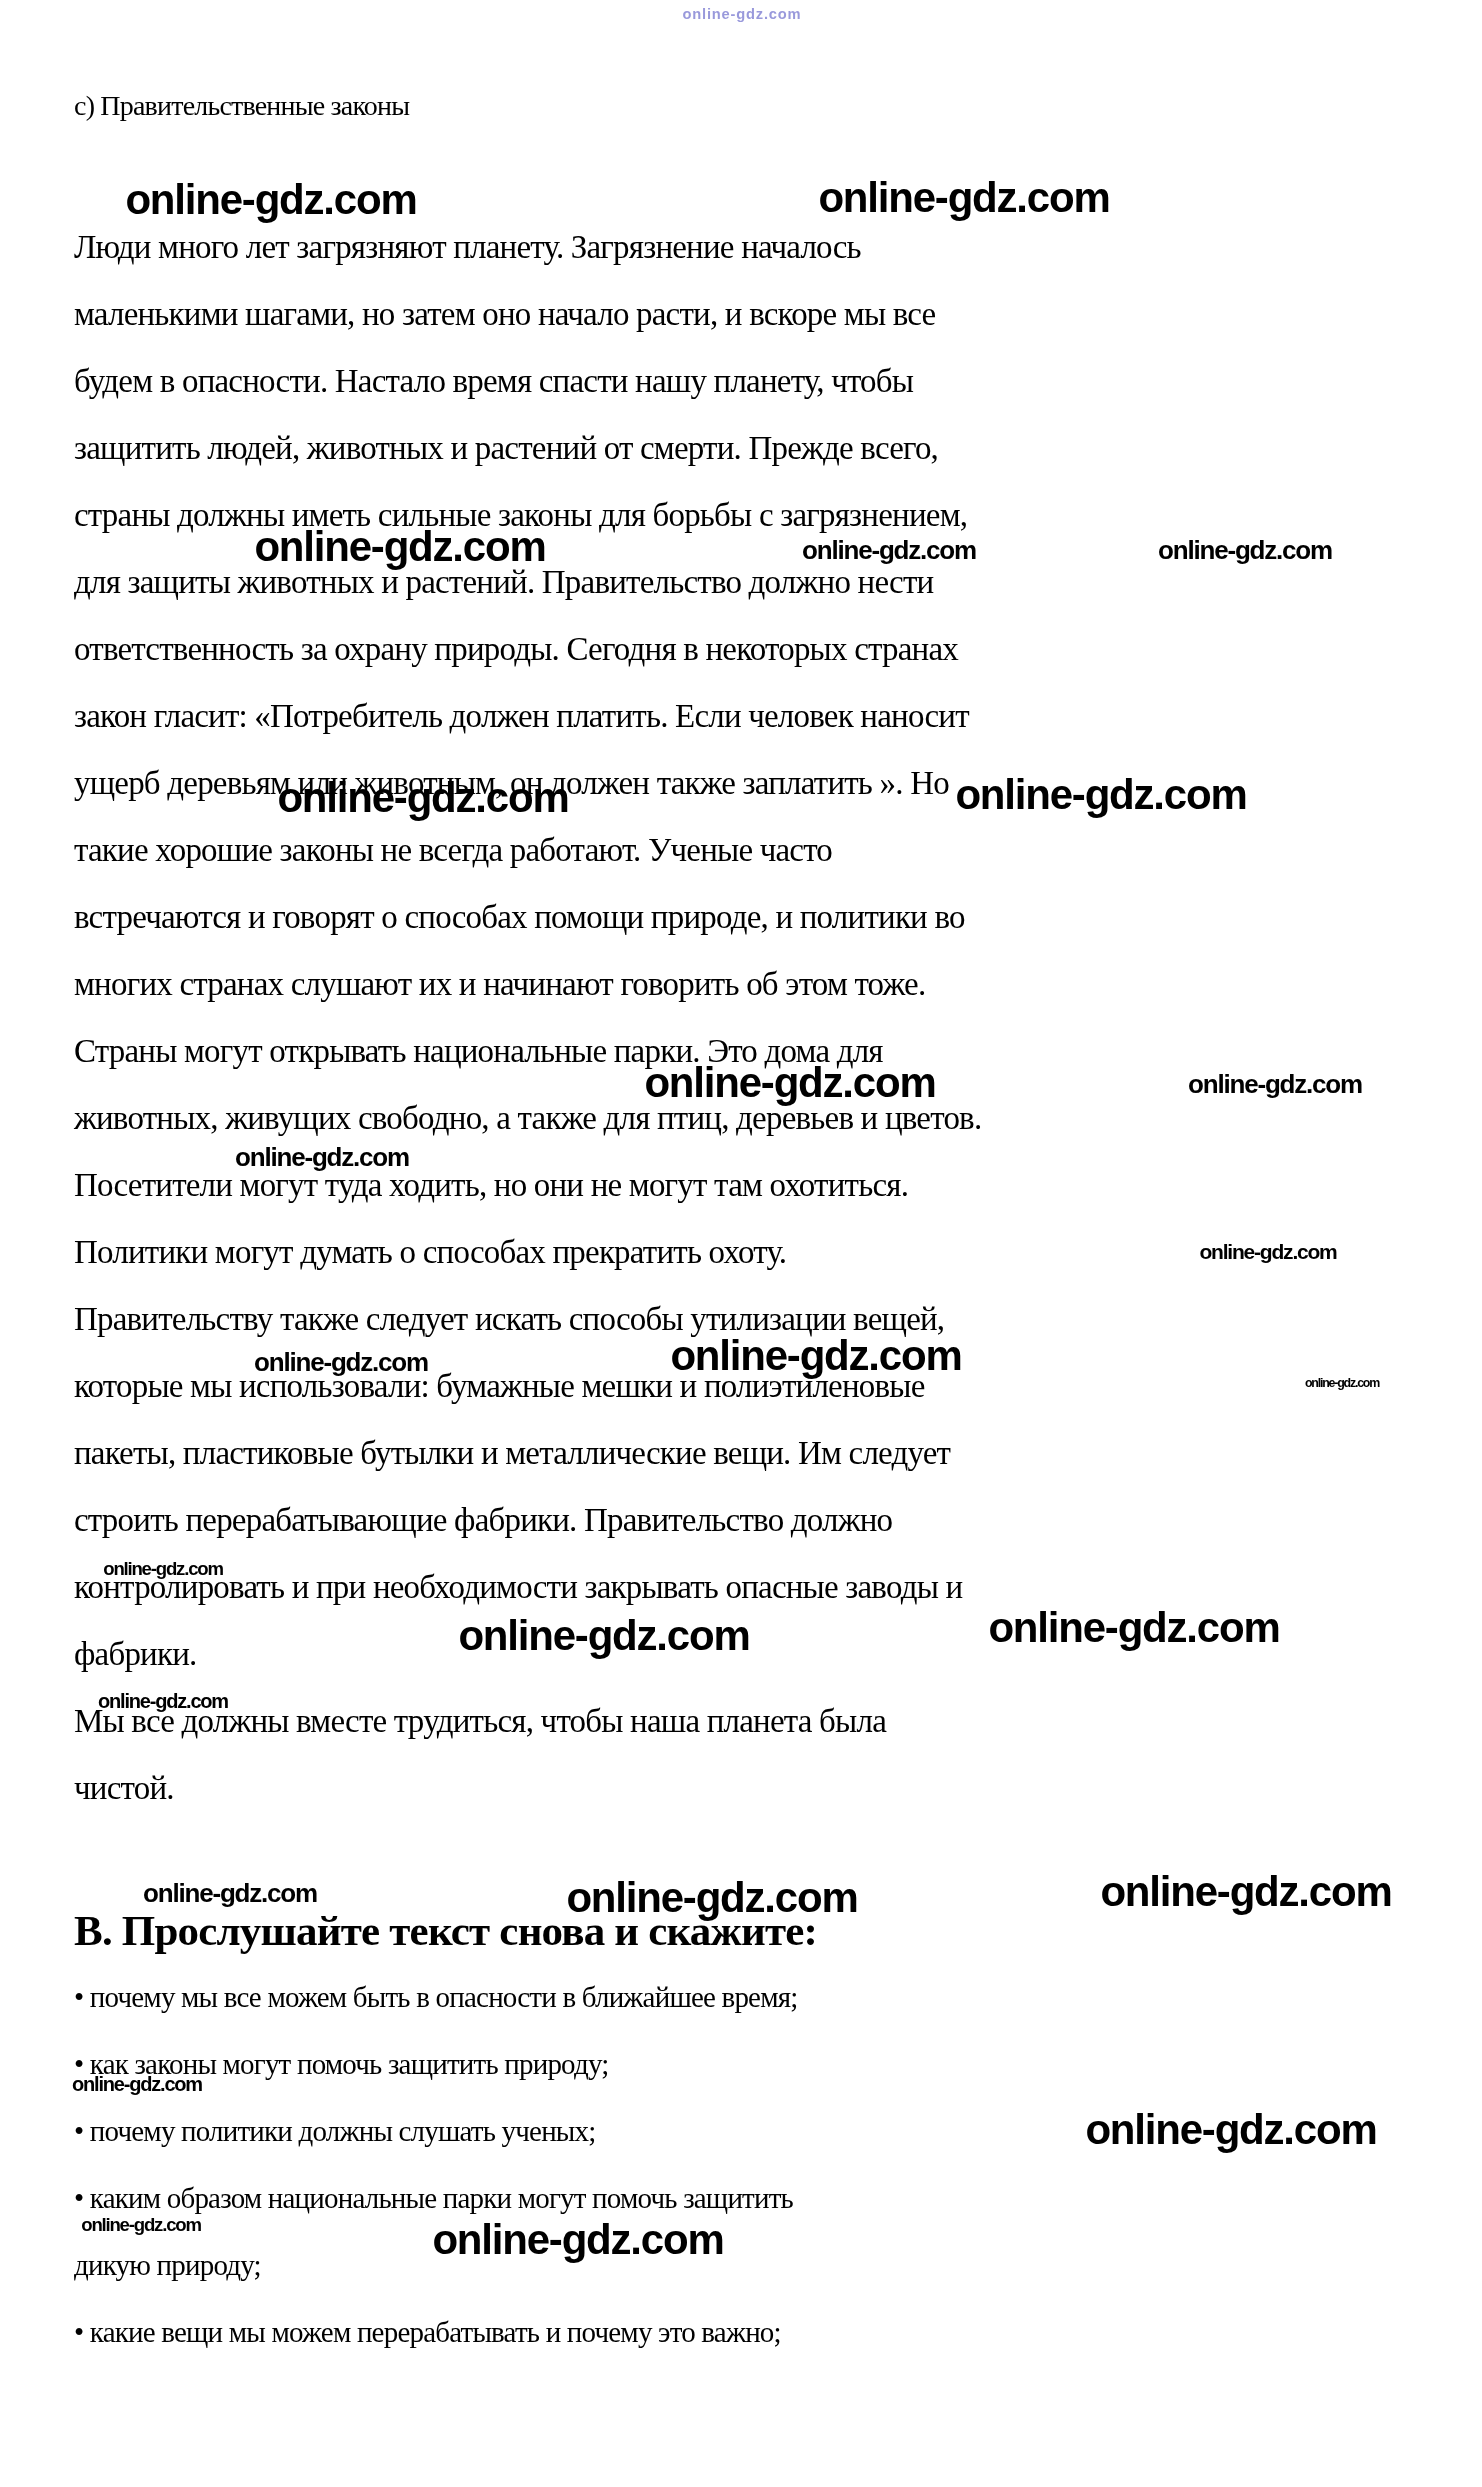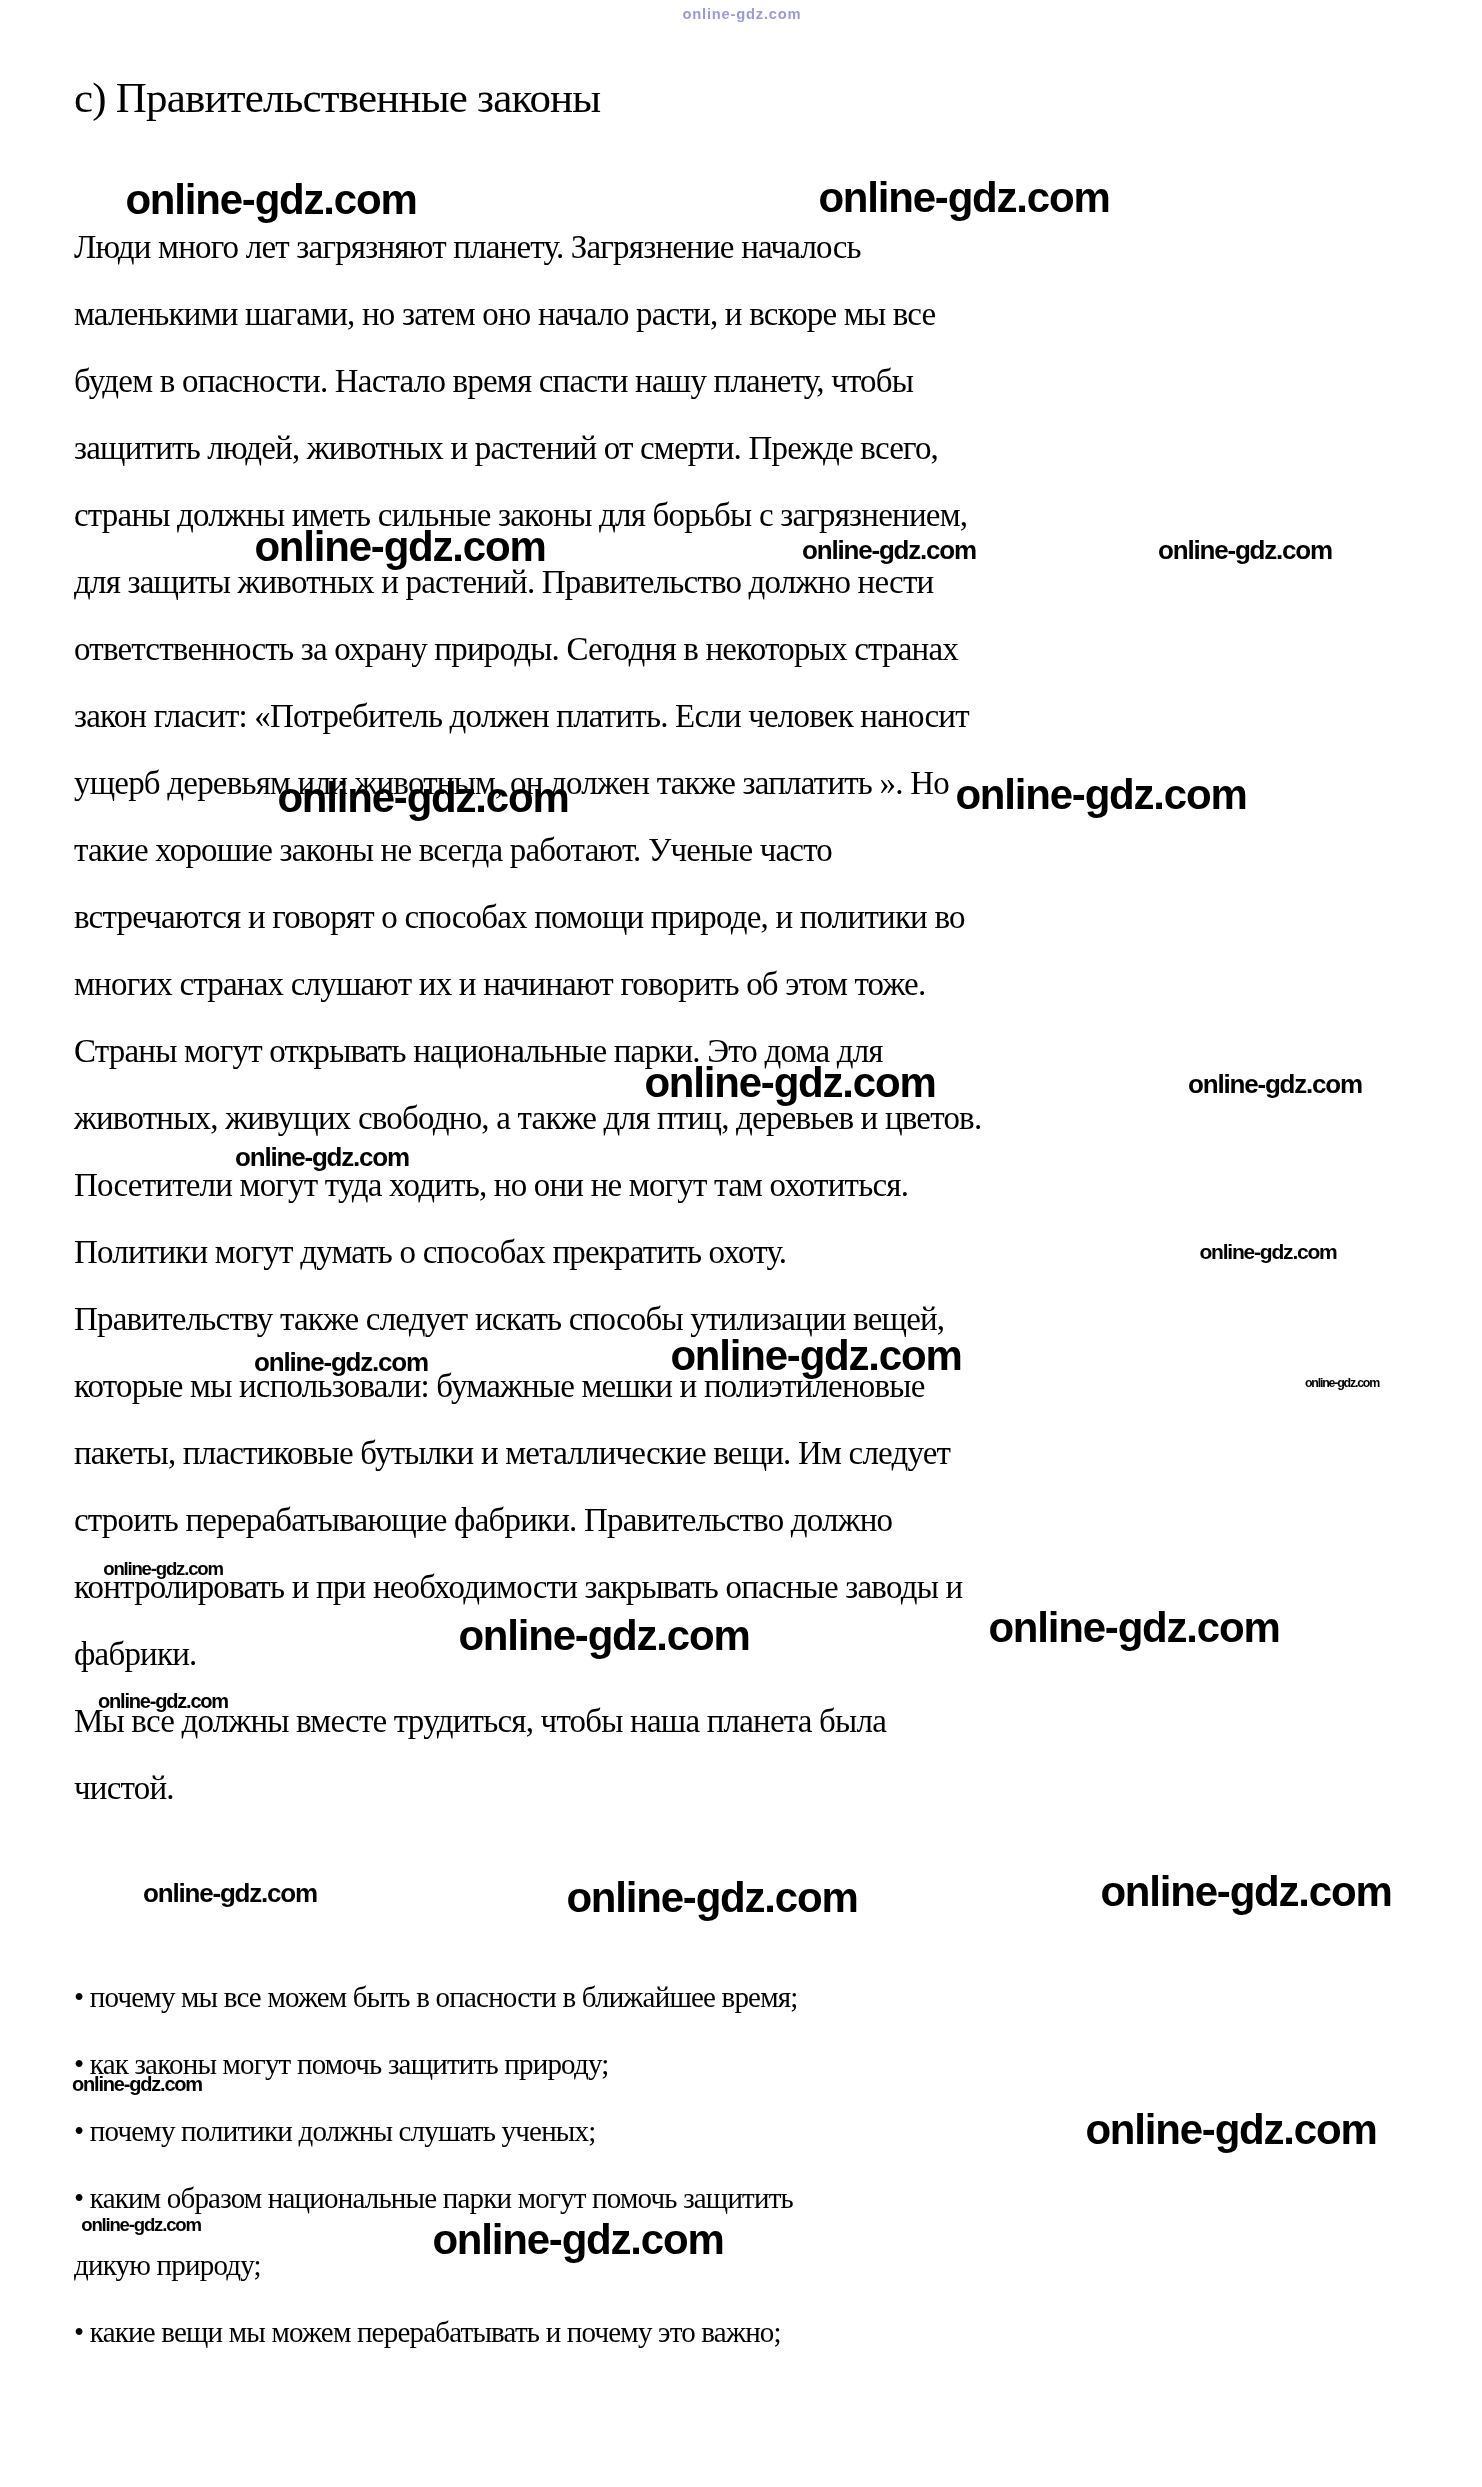--- a/index.html
+++ b/index.html
@@ -8,22 +8,22 @@
     width: 1468px;
     height: 2487px;
     background: #ffffff;
     color: #000000;
     font-family: "Liberation Serif", serif;
     overflow: hidden;
   }
   .heading-c {
     position: absolute;
     left: 74px;
-    top: 71px;
-    font-size: 43px;
+    top: 79px;
+    font-size: 28px;
     line-height: 53px;
     letter-spacing: -0.8px;
     white-space: nowrap;
   }
   .body-text {
     position: absolute;
     left: 74px;
     top: 214px;
     width: 1348px;
     font-size: 33px;
@@ -121,20 +121,21 @@
 Политики могут думать о способах прекратить охоту.
 Правительству также следует искать способы утилизации вещей,
 которые мы использовали: бумажные мешки и полиэтиленовые
 пакеты, пластиковые бутылки и металлические вещи. Им следует
 строить перерабатывающие фабрики. Правительство должно
 контролировать и при необходимости закрывать опасные заводы и
 фабрики.
 Мы все должны вместе трудиться, чтобы наша планета была
 чистой.</div>
 
+  <div class="sec-b-heading">В. Прослушайте текст снова и скажите:</div>
 
   <div class="sec-b-lines">• почему мы все можем быть в опасности в ближайшее время;
 • как законы могут помочь защитить природу;
 • почему политики должны слушать ученых;
 • каким образом национальные парки могут помочь защитить
 дикую природу;
 • какие вещи мы можем перерабатывать и почему это важно;</div>
 
 </div>
 

